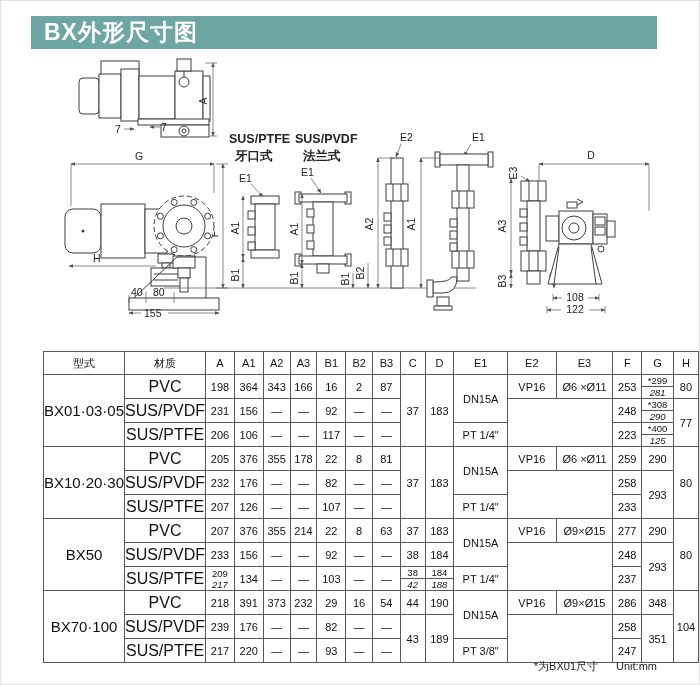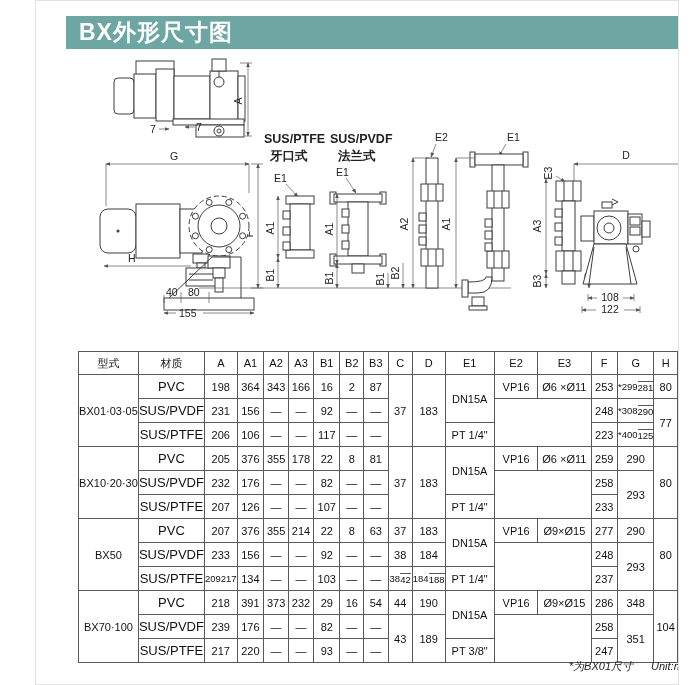--- a/index.html
+++ b/index.html
@@ -1,38 +1,38 @@
 <!DOCTYPE html>
 <html><head>
 <meta charset="utf-8">
 <style>
   html,body{margin:0;padding:0;background:#fff;}
-  #page{position:relative;width:644px;height:685px;background:#fff;border:1px solid #e2e2e2;
-        font-family:"Liberation Sans",sans-serif;color:#1c1c1c;overflow:hidden;box-sizing:border-box;margin-left:35px;}
+  #page{position:relative;width:700px;height:685px;background:#fff;border:1px solid #e2e2e2;
+        font-family:"Liberation Sans",sans-serif;color:#1c1c1c;overflow:hidden;box-sizing:border-box;}
   #titlebar{position:absolute;left:30px;top:15px;width:626px;height:33px;line-height:33px;
         padding-left:13px;box-sizing:border-box;color:#fff;font-size:23px;font-weight:bold;letter-spacing:1px;}
   #drawing{position:absolute;left:0;top:50px;width:700px;height:300px;}
   .out{stroke:#3d3d3d;stroke-width:1;fill:none}
   .outf{stroke:#3d3d3d;stroke-width:1;fill:#fff}
   .dim{stroke:#5a5a5a;stroke-width:.7;fill:none}
   .dtx{font:10.5px "Liberation Sans",sans-serif;fill:#222}
   .ttl{font:600 12.5px "Liberation Sans",sans-serif;fill:#222}
   #dimtable{position:absolute;left:42px;top:350px;border-collapse:collapse;table-layout:fixed;
         font-size:11px;color:#111;border:1px solid #333;}
   #dimtable td,#dimtable th{border:1px solid #585858;text-align:center;vertical-align:middle;
         padding:0;overflow:hidden;font-weight:normal;height:23px;}
   #dimtable thead th{height:22px;text-align:center;}
-  .model{font-size:11px;}
-  .mat{font-size:13px;}
-  .stack{display:flex;flex-direction:row;justify-content:center;}
+  .model{font-size:15px;}
+  .mat{font-size:16px;}
+  .stack{display:flex;flex-direction:column;justify-content:center;}
   .stack span{display:block;height:11px;line-height:11px;font-size:9.5px;}
-  .stack span.b{border-top:1px solid #585858;}
+  .stack span.b{border-top:1px solid #585858;font-style:italic;}
   .stack.nb span.b{border-top:none;}
   #footnote{position:absolute;left:0;top:658px;width:656px;text-align:right;font-size:11px;color:#222;}
-  #footnote span{margin-left:18px;font-style:italic;}
+  #footnote span{margin-left:18px;}
 </style>
 </head>
 <body>
 
 <div id="page">
 
   <div id="titlebar" style="background:#6ea6a3;">BX外形尺寸图</div>
 
   <svg id="drawing" viewBox="0 0 700 300" xmlns="http://www.w3.org/2000/svg">
     <defs>

